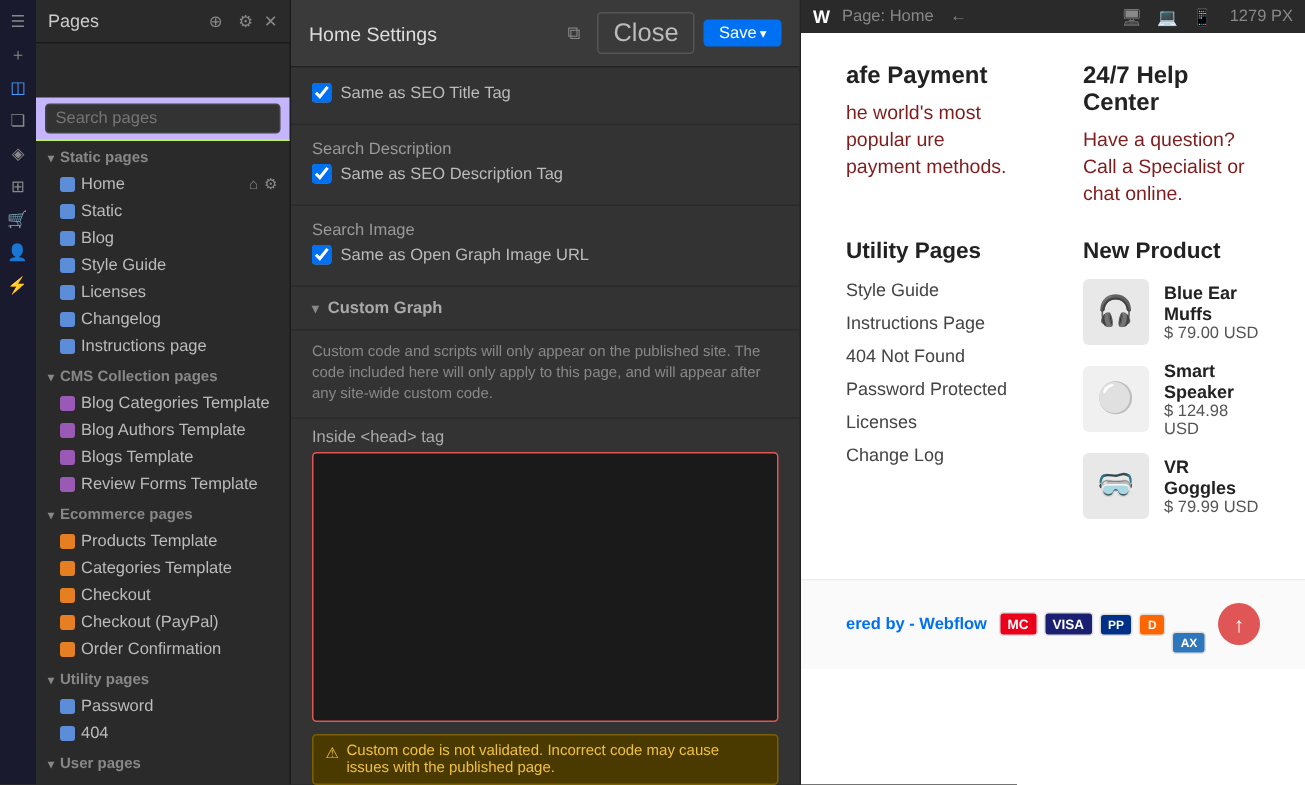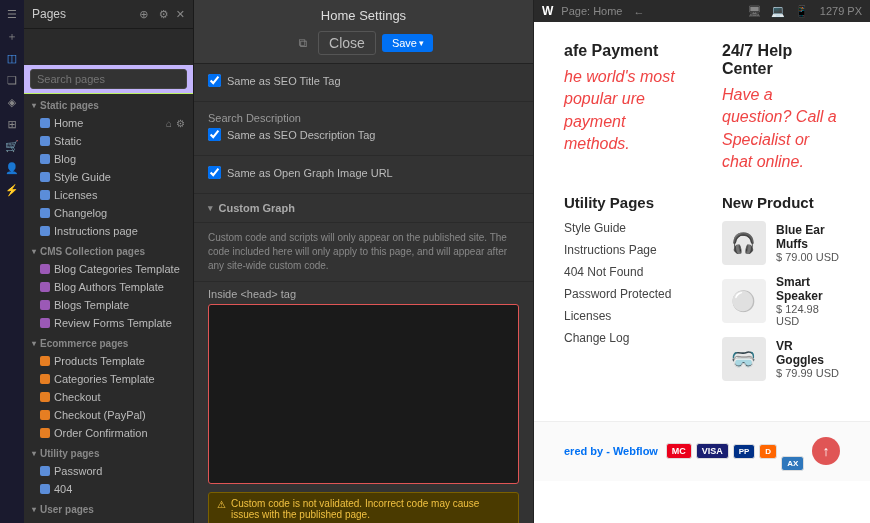--- a/index.html
+++ b/index.html
@@ -134,21 +134,20 @@
       flex-shrink: 0;
       border-right: 1px solid #222;
     }
     .settings-header {
       display: flex;
       align-items: center;
       padding: 8px 12px;
       background: #3a3a3a;
       border-bottom: 1px solid #222;
       gap: 8px;
-      flex-direction: column;
     }
     .settings-title {
       flex: 1;
       font-size: 13px;
       color: #ddd;
       font-weight: 500;
     }
     .settings-header-btns {
       display: flex; gap: 6px; align-items: center;
     }
@@ -159,21 +158,21 @@
       cursor: pointer;
       font-size: 12px;
       padding: 3px 5px;
       border-radius: 3px;
     }
     .btn-close {
       background: none;
       border: 1px solid #555;
       color: #bbb;
       cursor: pointer;
-      font-size: 14px;
+      font-size: 17px;
       padding: 3px 10px;
       border-radius: 3px;
       text-align: right;
     }
     .btn-save {
       background: #0070f3;
       border: none;
       color: #fff;
       cursor: pointer;
       font-size: 11px;
@@ -345,24 +344,23 @@
       margin-bottom: 20px;
     }
     .preview-col { flex: 1; }
     .preview-col-title {
       font-size: 16px;
       font-weight: 700;
       color: #222;
       margin-bottom: 6px;
     }
     .preview-col-text {
-      font-size: 16px;
-      color: #ef4444;
+      font-size: 13px;
+      color: #7f1d1d;
       line-height: 1.4;
-      font-style: italic;
     }
     .utility-pages-title {
       font-size: 15px;
       font-weight: 700;
       color: #222;
       margin-bottom: 10px;
     }
     .utility-pages-list {
       list-style: none;
       display: flex;
@@ -608,20 +606,21 @@
       </div>
     </div>
     <div class="settings-section">
       <div class="field-label">Search Description</div>
       <div class="checkbox-row">
         <input type="checkbox" checked="" style="">
         <span class="checkbox-label">Same as SEO Description Tag</span>
       </div>
     </div>
     <div class="settings-section">
+      <div class="field-label">Search Image</div>
       <div class="checkbox-row">
         <input type="checkbox" checked="" style="">
         <span class="checkbox-label">Same as Open Graph Image URL</span>
       </div>
     </div>
     <div class="section-group-header">
       <span class="section-group-chevron">▾</span>
       <span>Custom Graph</span>
     </div>
     <div class="custom-code-info">Custom code and scripts will only appear on the published site. The code included here will only apply to this page, and will appear after any site-wide custom code.</div>

